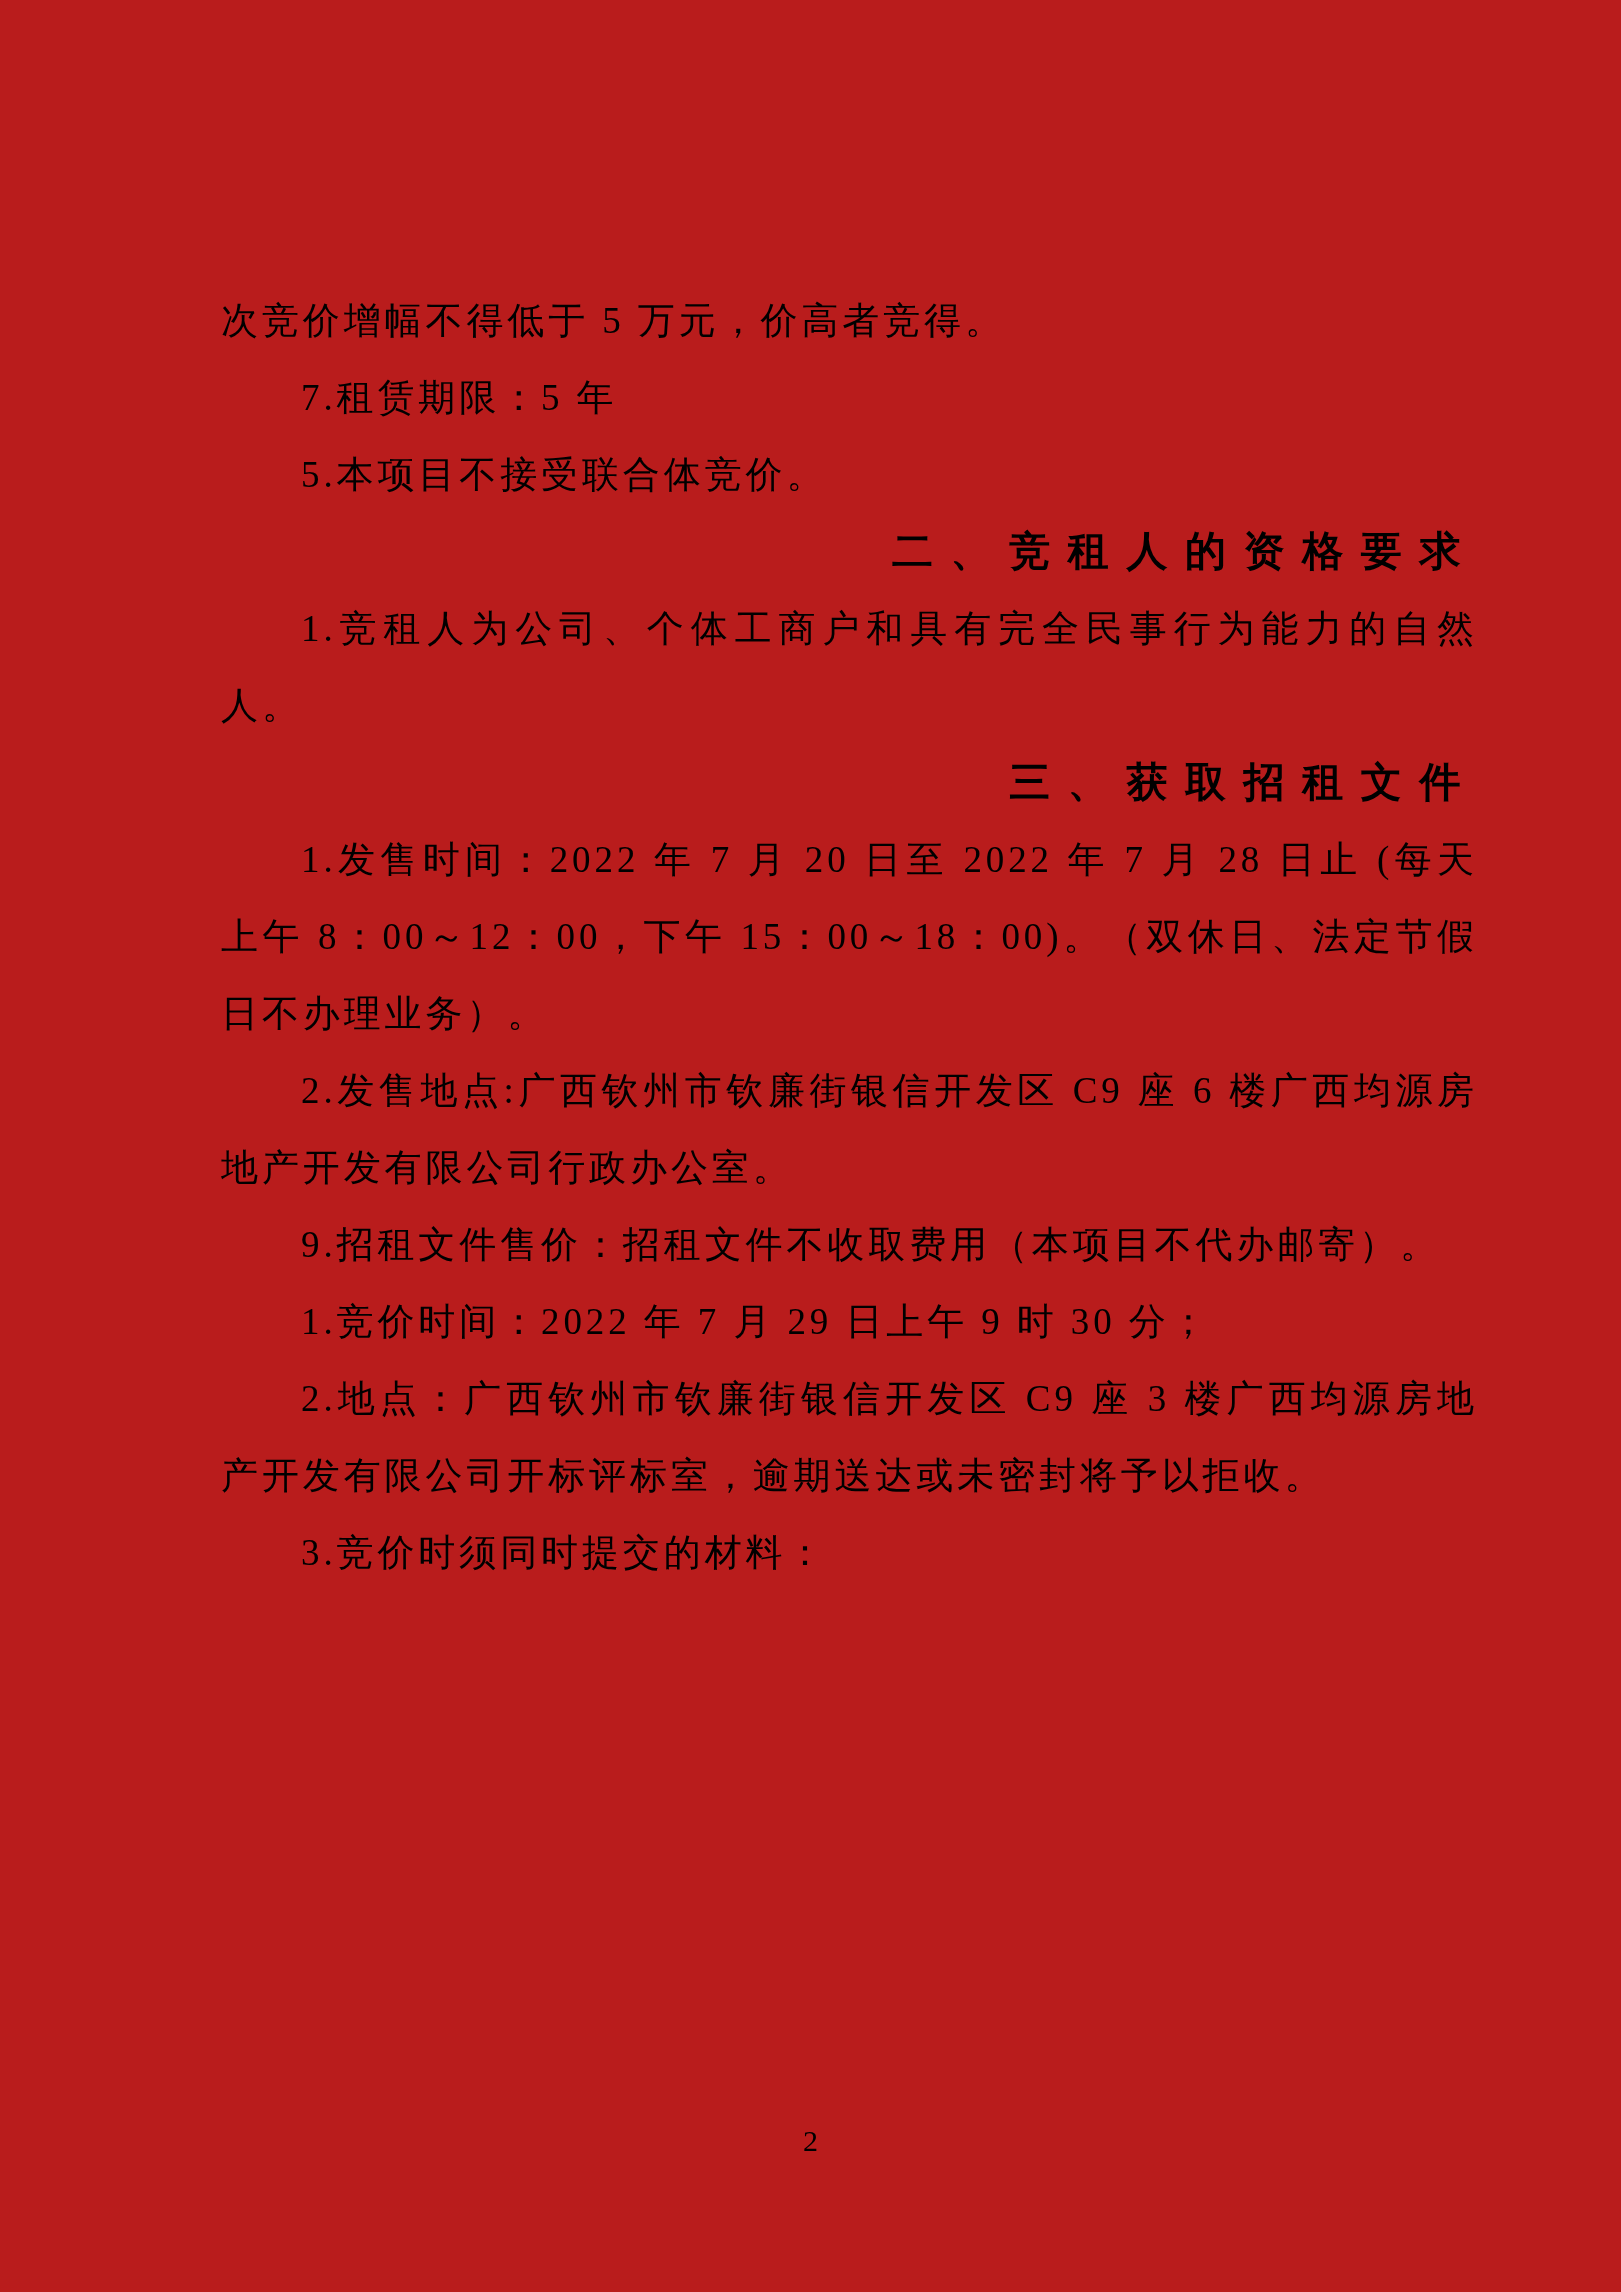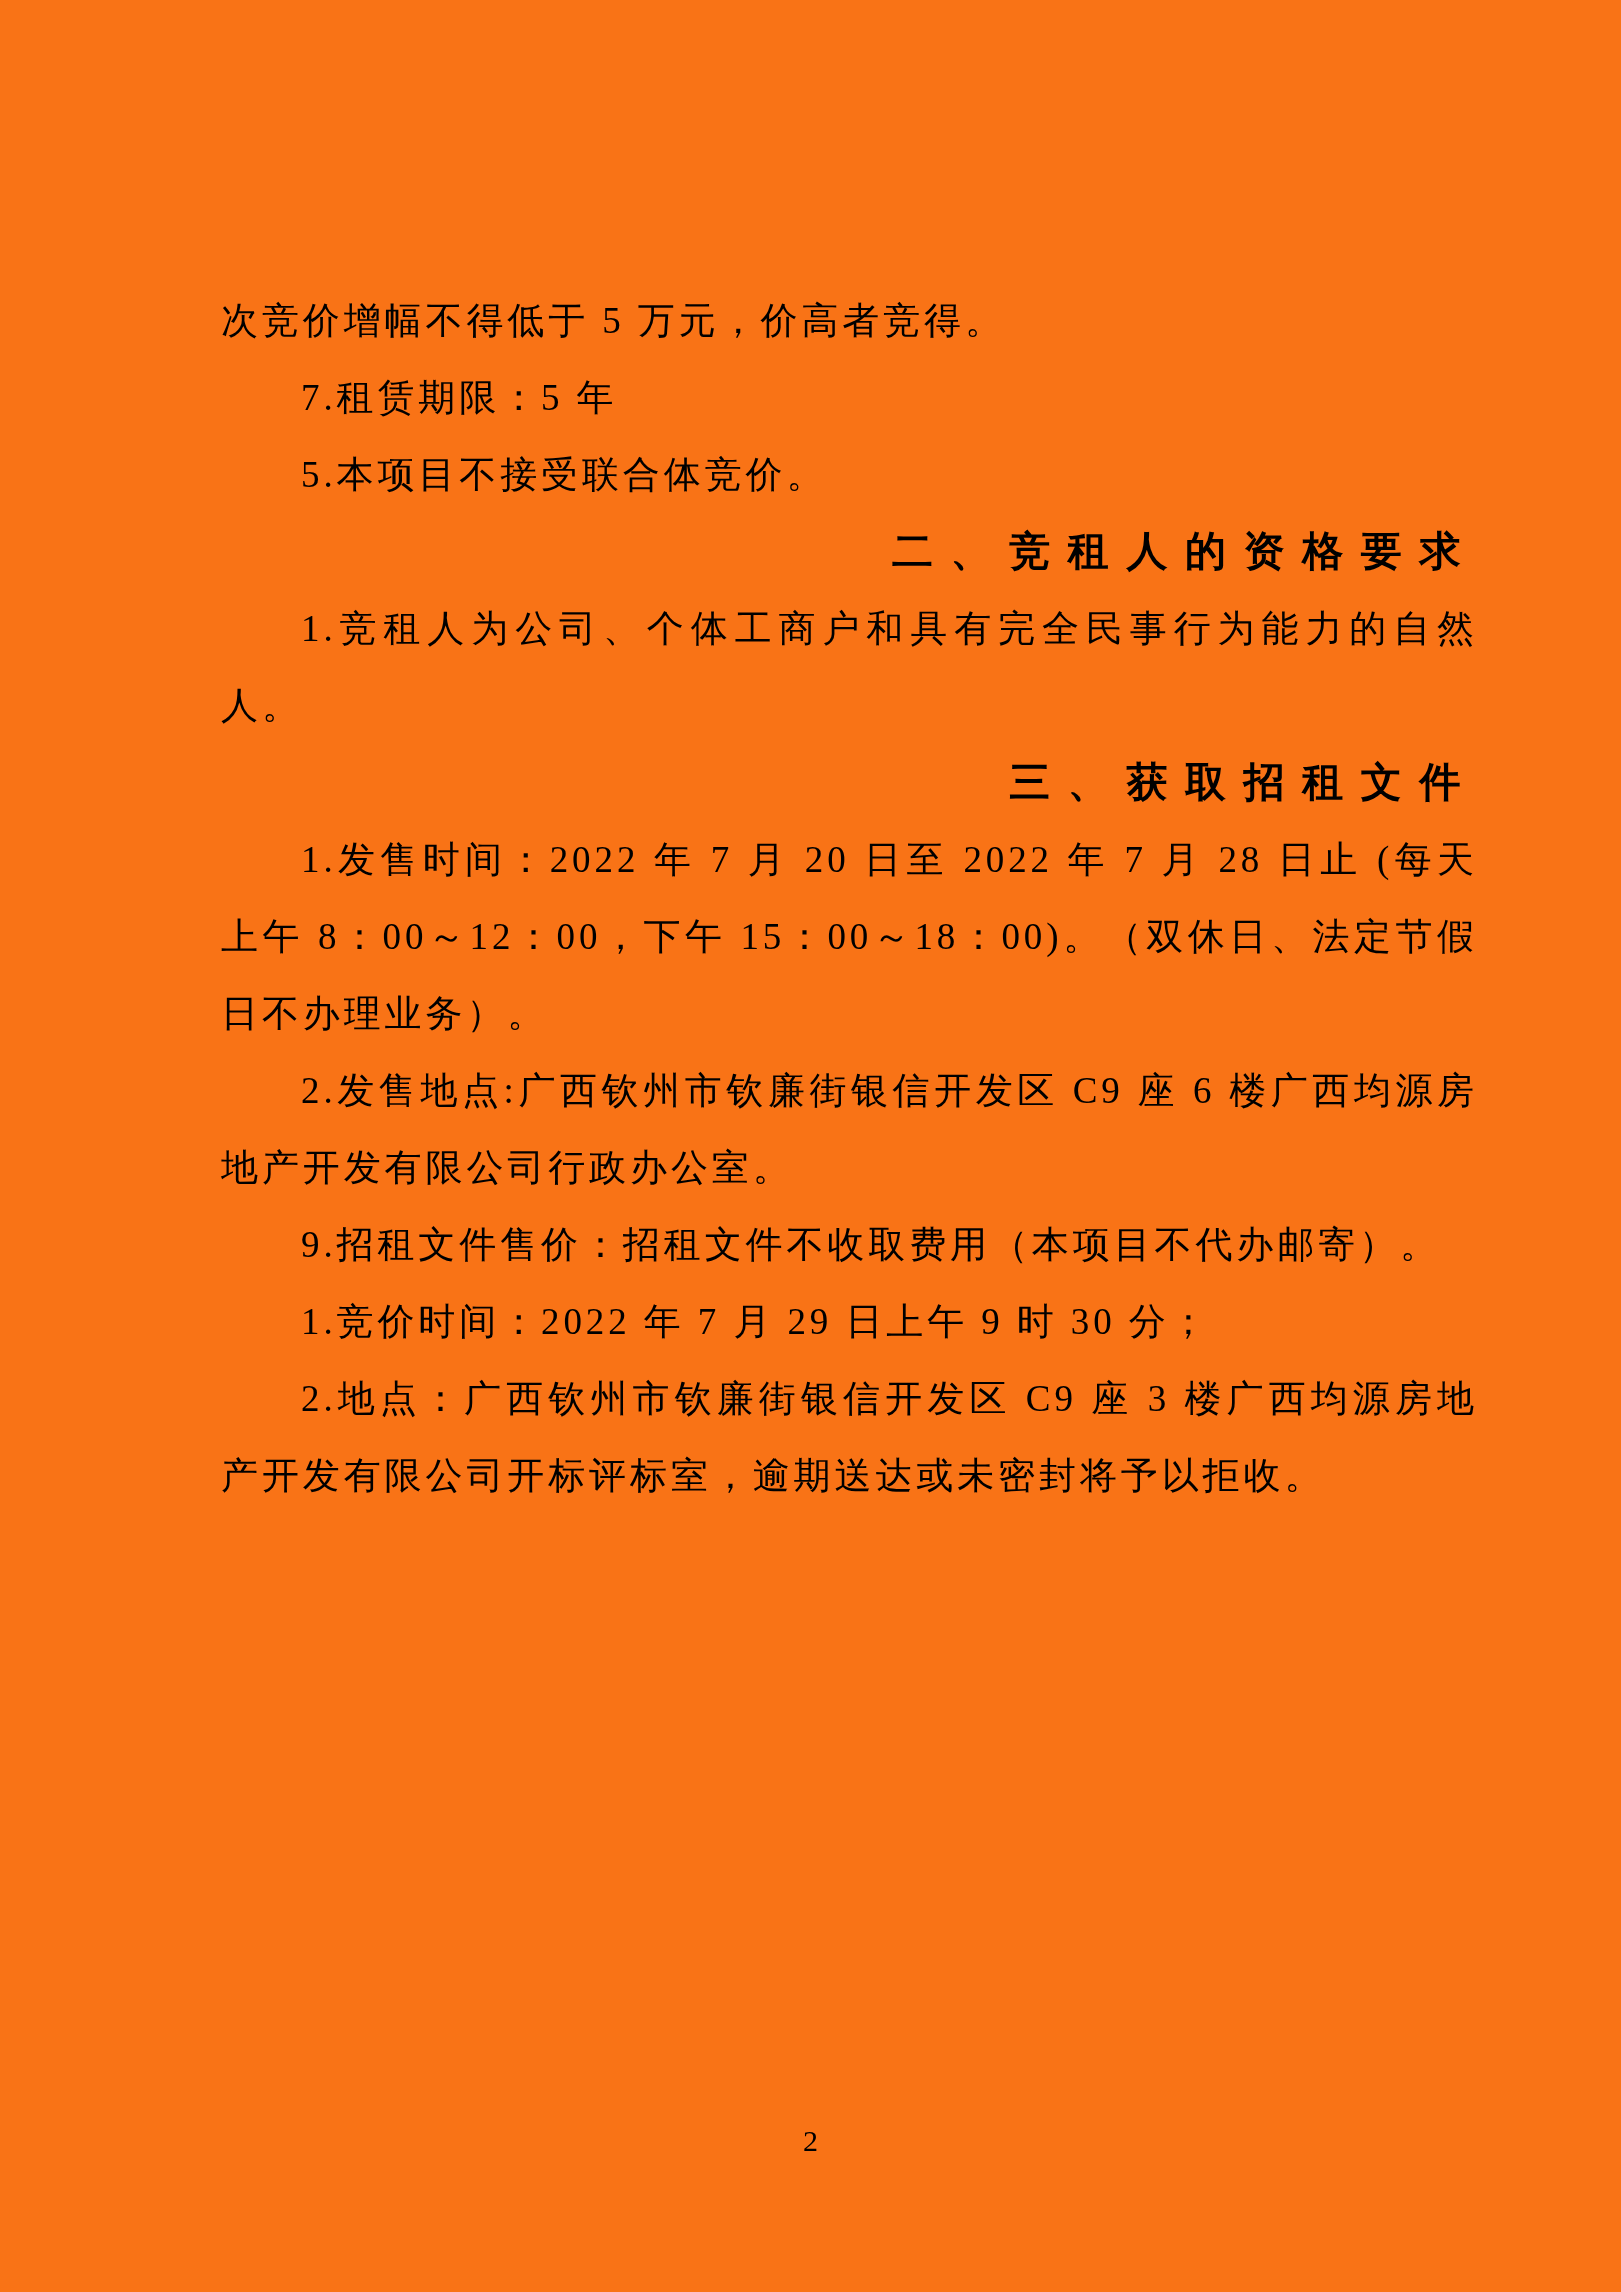--- a/index.html
+++ b/index.html
@@ -4,21 +4,21 @@
 <style>
   html, body {
     margin: 0;
     padding: 0;
     background: #ffffff;
   }
   .page {
     position: relative;
     width: 1621px;
     height: 2293px;
-    background: #f97316;
+    background: #b91c1c;
     color: #000000;
     font-family: "Liberation Serif", "DejaVu Serif", serif;
     overflow: hidden;
   }
   .doc-body {
     position: absolute;
     left: 221px;
     top: 282px;
     width: 1257px;
     font-size: 37px;
@@ -79,19 +79,20 @@
     <p class="para">2.发售地点:广西钦州市钦廉街银信开发区 C9 座 6 楼广西均源房地产开发有限公司行政办公室。</p>
 
     <p class="para">9.招租文件售价：招租文件不收取费用（本项目不代办邮寄）。</p>
 
 
 
     <p class="para">1.竞价时间：2022 年 7 月 29 日上午 9 时 30 分；</p>
 
     <p class="para">2.地点：广西钦州市钦廉街银信开发区 C9 座 3 楼广西均源房地产开发有限公司开标评标室，逾期送达或未密封将予以拒收。</p>
 
+    <p class="para">3.竞价时须同时提交的材料：</p>
 
   </div>
 
   <div class="page-number">2</div>
 
 </div>
 
 
 </body></html>

